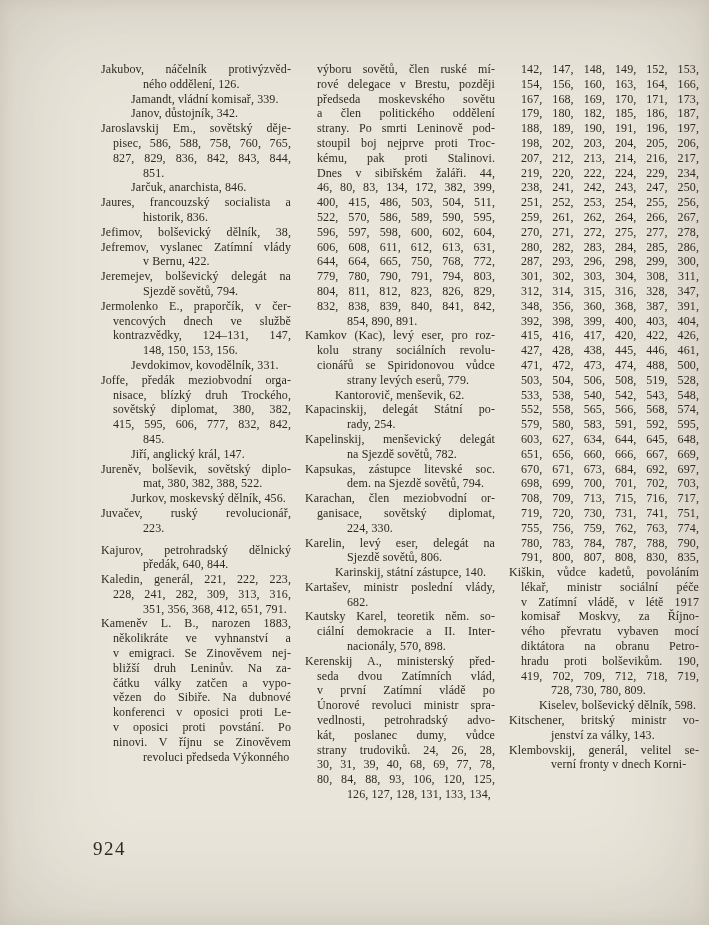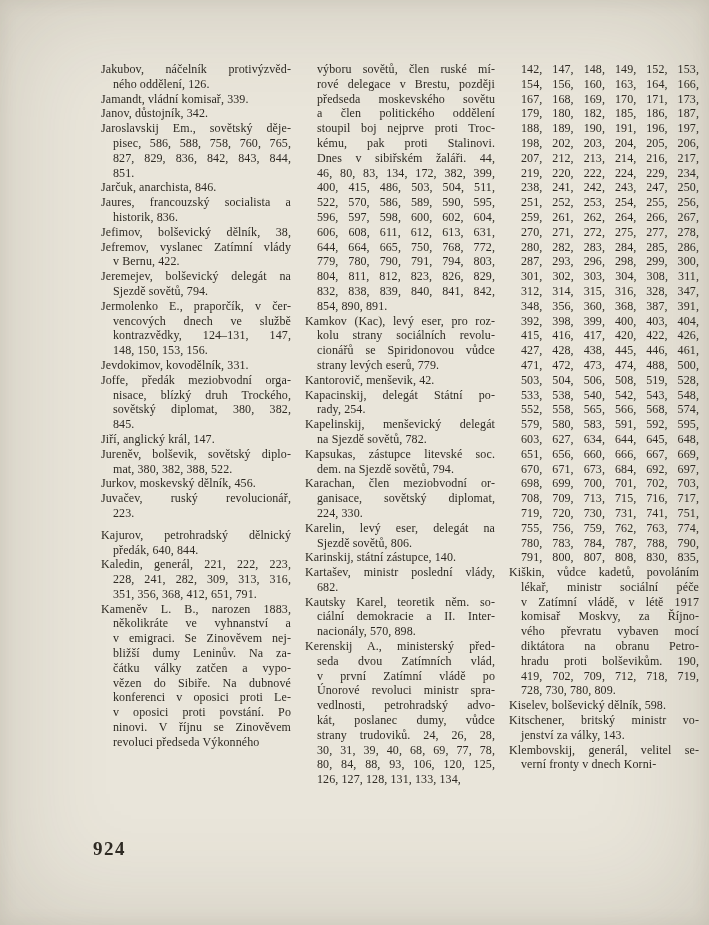--- a/index.html
+++ b/index.html
@@ -35,28 +35,28 @@
 
   .line {
     white-space: nowrap;
     overflow: hidden;
     text-align: justify;
     text-align-last: justify;
     padding-left: 12px;
   }
   .entry .line:first-child { padding-left: 0; }
   .entry.continuation .line:first-child { padding-left: 12px; }
-  .line.last { text-align-last: left; }
+  .line.last { text-align-last: left; margin-left: 30px; }
 
   .page-number {
     position: absolute;
     left: 93px;
     top: 838px;
     font-size: 19px;
-    font-weight: bold;
+    font-weight: normal;
     letter-spacing: 1.5px;
   }
 </style>
 </head>
 <body>
 
 <div class="page" style="background-color: rgb(233, 229, 218); color: rgb(46, 42, 35);">
   <div class="columns">
       <div class="column">
         <div class="entry">
@@ -99,20 +99,21 @@
           <div class="line">kontrazvědky, 124–131, 147,</div>
           <div class="line last">148, 150, 153, 156.</div>
         </div>
         <div class="entry">
           <div class="line last">Jevdokimov, kovodělník, 331.</div>
         </div>
         <div class="entry">
           <div class="line">Joffe, předák meziobvodní orga-</div>
           <div class="line">nisace, blízký druh Trockého,</div>
           <div class="line">sovětský diplomat, 380, 382,</div>
+          <div class="line">415, 595, 606, 777, 832, 842,</div>
           <div class="line last">845.</div>
         </div>
         <div class="entry">
           <div class="line last">Jiří, anglický král, 147.</div>
         </div>
         <div class="entry">
           <div class="line">Jureněv, bolševik, sovětský diplo-</div>
           <div class="line last">mat, 380, 382, 388, 522.</div>
         </div>
         <div class="entry">
@@ -128,35 +129,36 @@
         </div>
         <div class="entry">
           <div class="line">Kaledin, generál, 221, 222, 223,</div>
           <div class="line">228, 241, 282, 309, 313, 316,</div>
           <div class="line last">351, 356, 368, 412, 651, 791.</div>
         </div>
         <div class="entry">
           <div class="line">Kameněv L. B., narozen 1883,</div>
           <div class="line">několikráte ve vyhnanství a</div>
           <div class="line">v emigraci. Se Zinověvem nej-</div>
-          <div class="line">bližší dumy Leninův. Na za-</div>
+          <div class="line">bližší druh Leninův. Na za-</div>
           <div class="line">čátku války zatčen a vypo-</div>
           <div class="line">vězen do Sibiře. Na dubnové</div>
           <div class="line">konferenci v oposici proti Le-</div>
           <div class="line">v oposici proti povstání. Po</div>
           <div class="line">ninovi. V říjnu se Zinověvem</div>
           <div class="line last">revoluci předseda Výkonného</div>
         </div>
       </div>
       <div class="column">
         <div class="entry continuation">
           <div class="line">výboru sovětů, člen ruské mí-</div>
           <div class="line">rové delegace v Brestu, později</div>
           <div class="line">předseda moskevského sovětu</div>
           <div class="line">a člen politického oddělení</div>
+          <div class="line">strany. Po smrti Leninově pod-</div>
           <div class="line">stoupil boj nejprve proti Troc-</div>
           <div class="line">kému, pak proti Stalinovi.</div>
           <div class="line">Dnes v sibiřském žaláři. 44,</div>
           <div class="line">46, 80, 83, 134, 172, 382, 399,</div>
           <div class="line">400, 415, 486, 503, 504, 511,</div>
           <div class="line">522, 570, 586, 589, 590, 595,</div>
           <div class="line">596, 597, 598, 600, 602, 604,</div>
           <div class="line">606, 608, 611, 612, 613, 631,</div>
           <div class="line">644, 664, 665, 750, 768, 772,</div>
           <div class="line">779, 780, 790, 791, 794, 803,</div>
@@ -164,21 +166,21 @@
           <div class="line">832, 838, 839, 840, 841, 842,</div>
           <div class="line last">854, 890, 891.</div>
         </div>
         <div class="entry">
           <div class="line">Kamkov (Kac), levý eser, pro roz-</div>
           <div class="line">kolu strany sociálních revolu-</div>
           <div class="line">cionářů se Spiridonovou vůdce</div>
           <div class="line last">strany levých eserů, 779.</div>
         </div>
         <div class="entry">
-          <div class="line last">Kantorovič, menševik, 42.</div>
+          <div class="line last">Kantorovič, menševik, 62.</div>
         </div>
         <div class="entry">
           <div class="line">Kapacinskij, delegát Státní po-</div>
           <div class="line last">rady, 254.</div>
         </div>
         <div class="entry">
           <div class="line">Kapelinskij, menševický delegát</div>
           <div class="line last">na Sjezdě sovětů, 782.</div>
         </div>
         <div class="entry">

